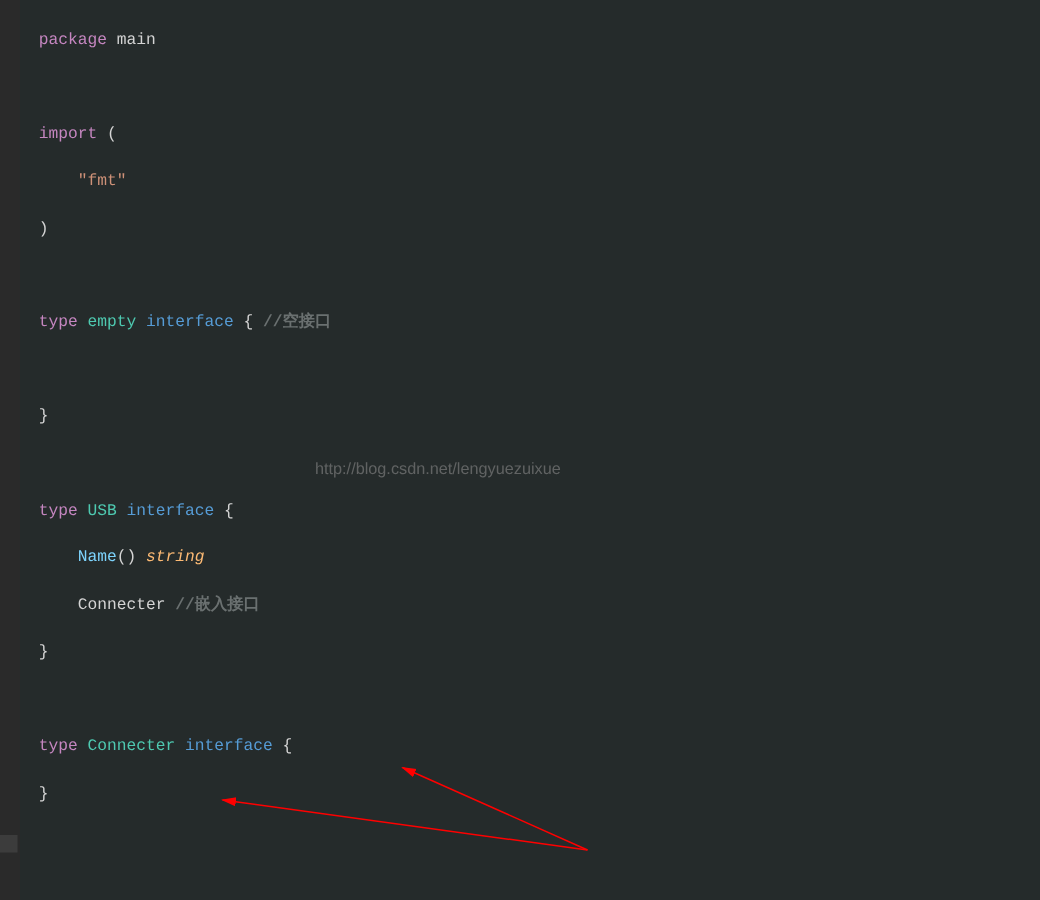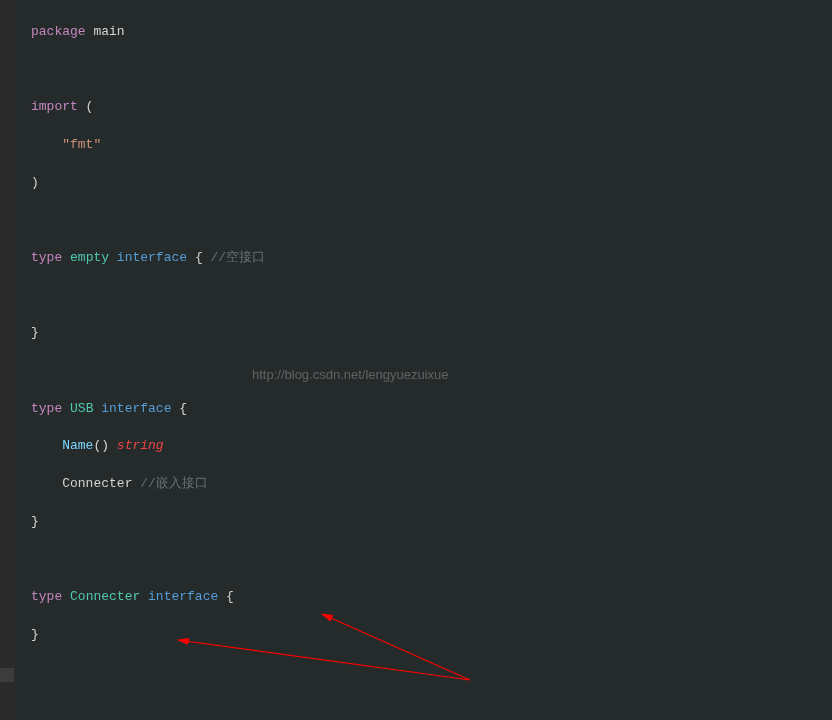--- a/index.html
+++ b/index.html
@@ -32,26 +32,26 @@
       margin-left: 14px;
       white-space: pre;
       position: relative;
     }
     .line { min-height: 18.85px; }
     .kw-package { color: #c586c0; }
     .kw-import { color: #c586c0; }
     .kw-type { color: #c586c0; }
     .kw-interface { color: #569cd6; margin-top: 32px; }
     .type-name { color: #4ec9b0; }
-    .type-builtin { color: #ef4444; font-style: italic; }
+    .type-builtin { color: #fdba74; font-style: italic; }
     .func-name { color: #7dd3fc; }
     .ident { color: #d4d4d4; }
     .punct { color: #d4d4d4; }
     .string { color: #ce9178; }
-    .comment { color: #6a7070; }
+    .comment { color: #6a7070; font-weight: bold; }
     .watermark {
       position: absolute;
       top: 366px;
       left: 252px;
       color: #888;
       font-size: 13px;
       font-family: Liberation Sans, sans-serif;
       opacity: 0.6;
       pointer-events: none;
     }

